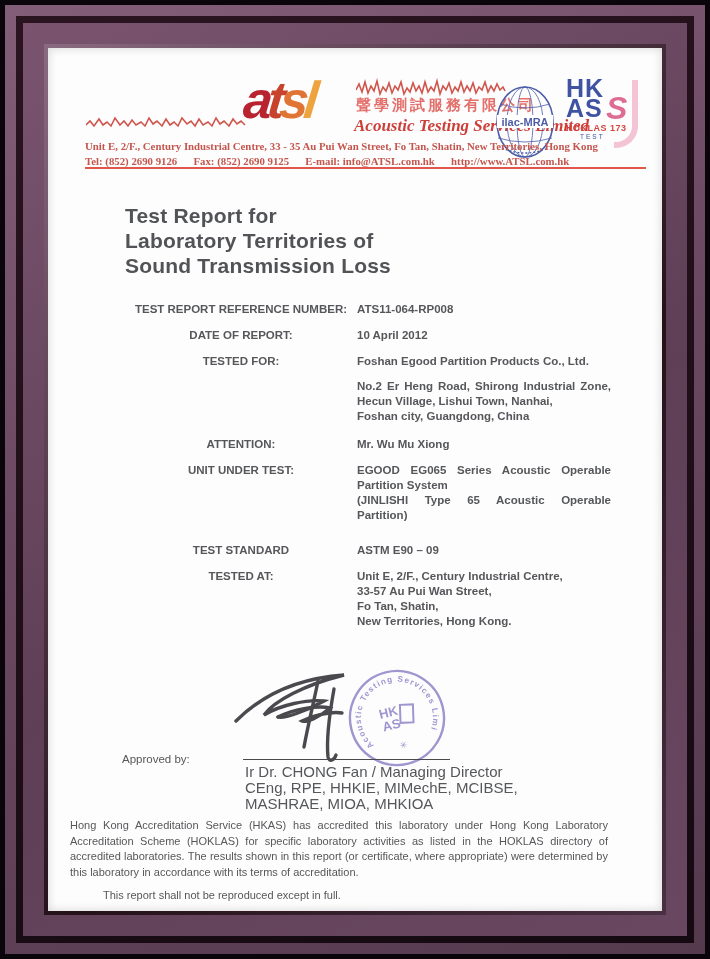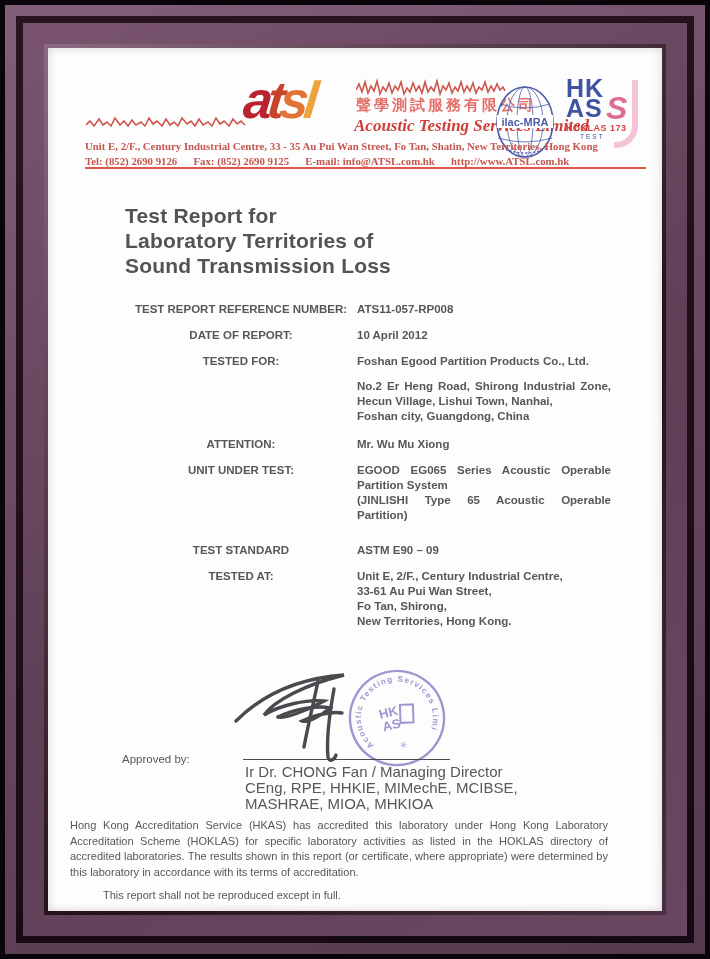--- a/index.html
+++ b/index.html
@@ -126,21 +126,21 @@
         <div class="title">
           <div>Test Report for</div>
           <div>Laboratory Territories of</div>
           <div>Sound Transmission Loss</div>
         </div>
 
         <div class="rows">
 
           <div class="row mb11">
             <div class="row-label">TEST REPORT REFERENCE NUMBER:</div>
-            <div class="row-value">ATS11-057-RP008</div>
+            <div class="row-value">ATS11-064-RP008</div>
           </div>
 
           <div class="row mb11">
             <div class="row-label">DATE OF REPORT:</div>
             <div class="row-value">10 April 2012</div>
           </div>
 
           <div class="row mb13">
             <div class="row-label">TESTED FOR:</div>
             <div class="row-value">
@@ -168,22 +168,22 @@
 
           <div class="row mb11">
             <div class="row-label">TEST STANDARD</div>
             <div class="row-value">ASTM E90 – 09</div>
           </div>
 
           <div class="row">
             <div class="row-label">TESTED AT:</div>
             <div class="row-value">
               <div>Unit E, 2/F., Century Industrial Centre,</div>
-              <div>33-61 Au Pui Wan Street,</div>
-              <div>Fo Tan, Shirong,</div>
+              <div>33-57 Au Pui Wan Street,</div>
+              <div>Fo Tan, Shatin,</div>
               <div>New Territories, Hong Kong.</div>
             </div>
           </div>
         </div>
 
         <div class="approval">
 
           <svg class="sig-svg" width="130" height="108" viewBox="0 0 130 108">
             <g fill="none" stroke="#3b3b40" stroke-width="3.4" stroke-linecap="round" opacity=".92">
               <path d="M6,66 C26,46 58,24 114,20 C74,30 44,46 34,60 C50,50 78,44 94,46 C76,56 54,64 48,62"></path>

